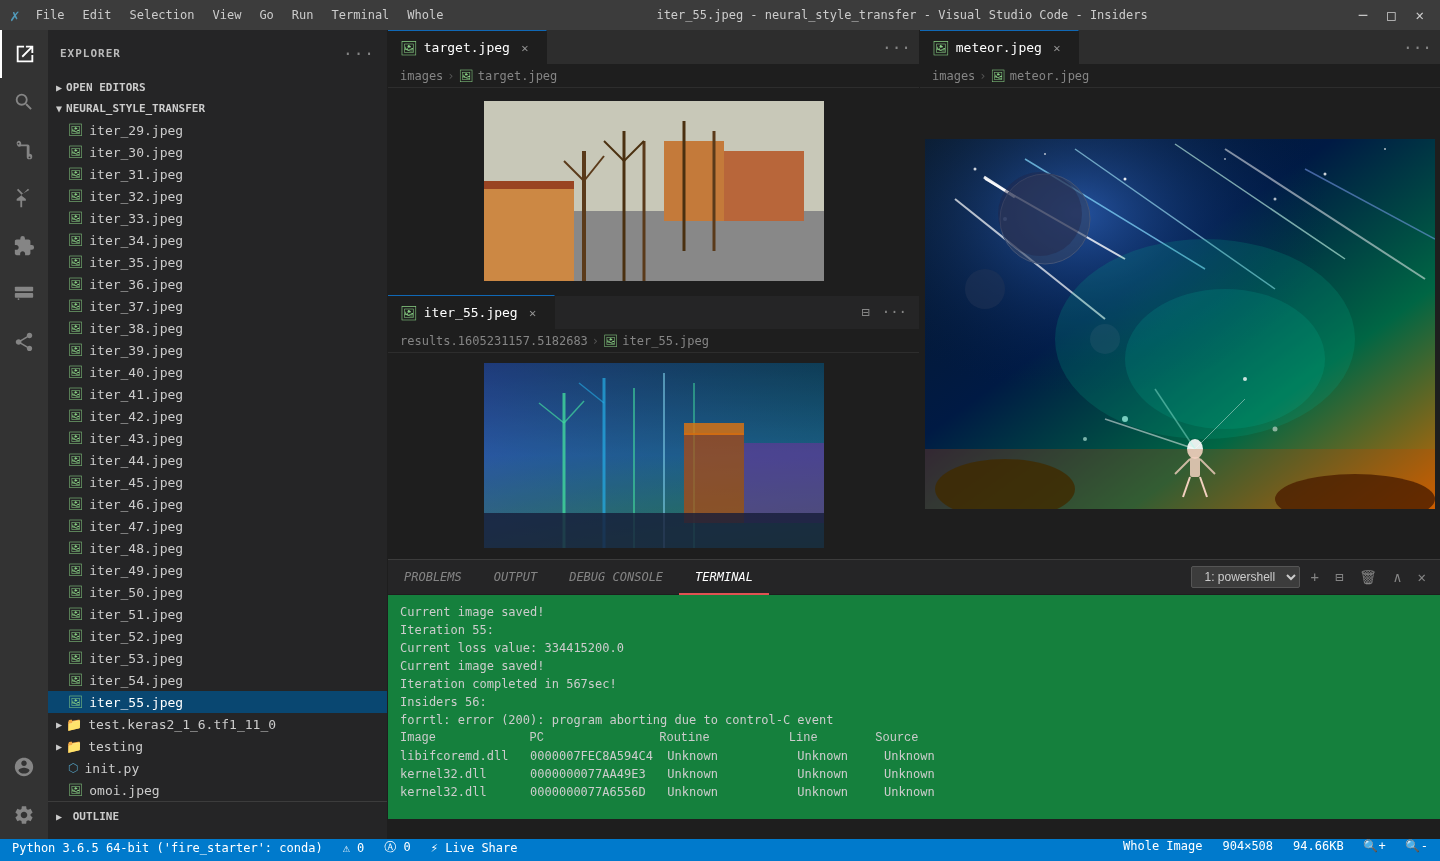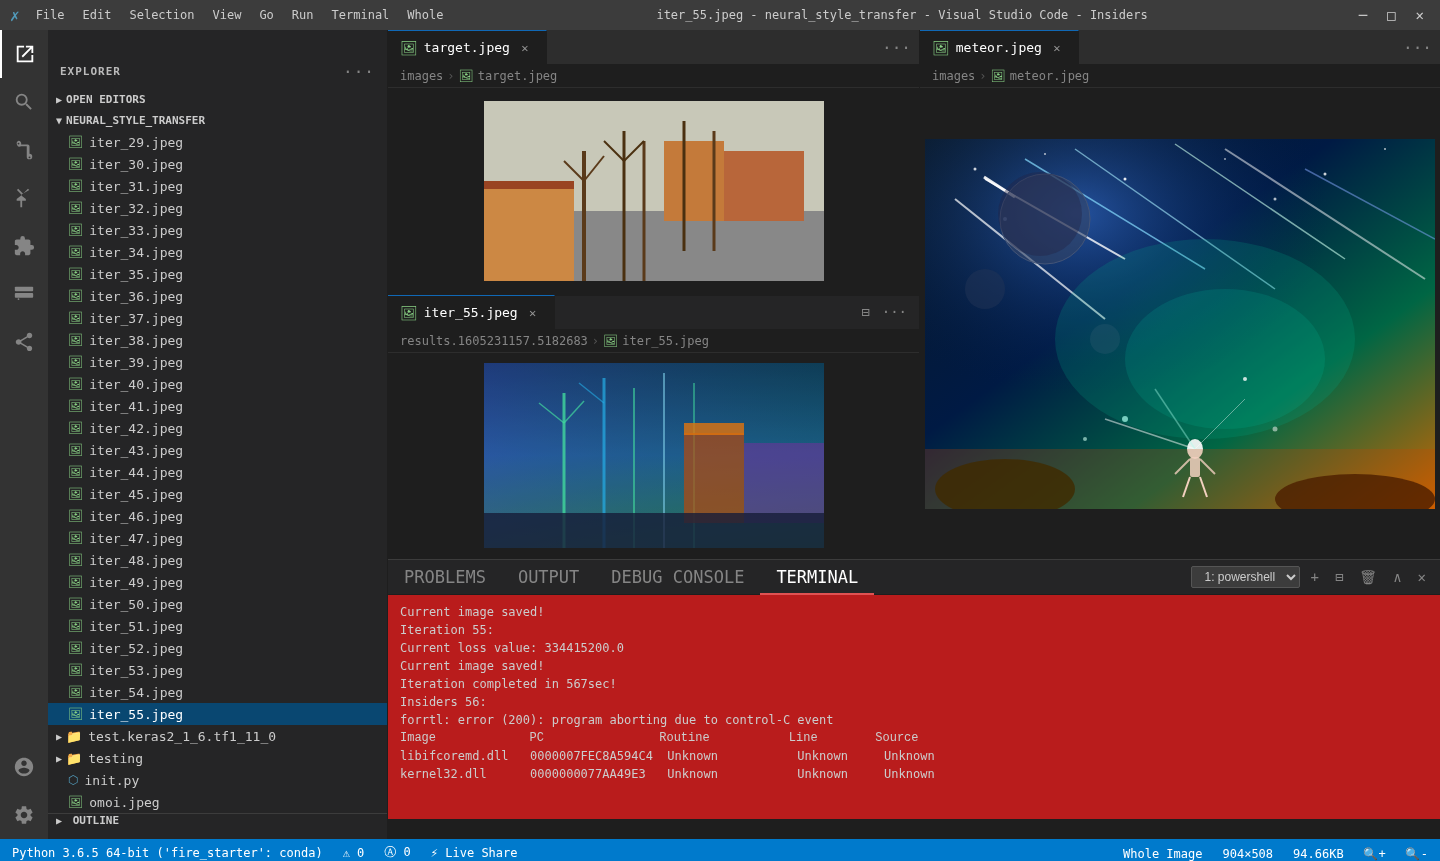--- a/index.html
+++ b/index.html
@@ -18,21 +18,21 @@
     
     .main-container { display: flex; flex: 1; overflow: hidden; }
 
     
     .activity-bar { width: 48px; background: #333333; display: flex; flex-direction: column; align-items: center; padding: 0; flex-shrink: 0; }
     .activity-item { width: 48px; height: 48px; display: flex; align-items: center; justify-content: center; cursor: pointer; color: #858585; font-size: 20px; position: relative; }
     .activity-item.active-explorer { border-left: 2px solid #ffffff; color: #ffffff; }
 
     
     .sidebar { width: 340px; background: #252526; display: flex; flex-direction: column; flex-shrink: 0; border-right: 1px solid #1e1e1e; overflow: hidden; }
-    .sidebar-header { display: flex; align-items: center; justify-content: space-between; padding: 8px 12px; color: #bbbbb; font-size: 11px; text-transform: uppercase; letter-spacing: 1px; margin-top: 24px; }
+    .sidebar-header { display: flex; align-items: center; justify-content: space-between; padding: 14px 12px; color: #bbbbb; font-size: 11px; text-transform: uppercase; letter-spacing: 1px; }
     .sidebar-dots { cursor: pointer; color: #858585; font-size: 16px; }
     .sidebar-content { flex: 1; overflow-y: auto; }
     .sidebar-content::-webkit-scrollbar { width: 4px; }
     .sidebar-content::-webkit-scrollbar-track { background: #252526; }
     .sidebar-content::-webkit-scrollbar-thumb { background: #555; }
 
     .section-header { display: flex; align-items: center; padding: 4px 8px; cursor: pointer; color: #cccccc; font-size: 11px; font-weight: bold; text-transform: uppercase; }
     .chevron { margin-right: 4px; font-size: 10px; }
 
     .folder-name { color: #cccccc; font-size: 11px; font-weight: bold; text-transform: uppercase; display: flex; align-items: center; gap: 4px; }
@@ -71,37 +71,37 @@
     
     .inner-tab-bar { background: #252526; display: flex; align-items: center; height: 35px; flex-shrink: 0; border-bottom: 1px solid #1e1e1e; border-top: 1px solid #1e1e1e; }
     .inner-tab { display: flex; align-items: center; padding: 0 12px; height: 35px; background: #2d2d2d; color: #969696; border-right: 1px solid #1e1e1e; cursor: pointer; font-size: 13px; gap: 6px; }
     .inner-tab.active { background: #1e1e1e; color: #ffffff; border-top: 1px solid #1068b5; }
     .inner-tab-right { margin-left: auto; display: flex; align-items: center; gap: 4px; padding-right: 8px; }
     .inner-tab-btn { color: #858585; cursor: pointer; padding: 2px 4px; font-size: 14px; }
 
     
     .terminal-panel { background: #1e1e1e; flex-shrink: 0; display: flex; flex-direction: column; border-top: 1px solid #3c3c3c; }
     .terminal-tab-bar { display: flex; align-items: center; height: 35px; background: #252526; border-bottom: 1px solid #1e1e1e; flex-shrink: 0; }
-    .terminal-tab { padding: 0 16px; height: 35px; line-height: 35px; color: #858585; cursor: pointer; font-size: 17px; border-bottom: 1px solid transparent; }
+    .terminal-tab { padding: 0 16px; height: 35px; line-height: 35px; color: #858585; cursor: pointer; font-size: 12px; border-bottom: 1px solid transparent; font-style: italic; }
     .terminal-tab.active { color: #ffffff; border-bottom: 2px solid #e05252; }
     .terminal-controls { margin-left: auto; display: flex; align-items: center; gap: 4px; padding-right: 8px; }
     .terminal-ctrl-btn { color: #858585; cursor: pointer; padding: 2px 6px; font-size: 14px; }
     .terminal-dropdown { background: #3c3c3c; border: 1px solid #555; color: #cccccc; padding: 2px 8px; font-size: 12px; border-radius: 2px; cursor: pointer; }
-    .terminal-body { flex: 1; background: #b91c1c; padding: 8px 12px; font-family: Consolas, monospace; font-size: 12px; color: #cccccc; overflow-y: auto; line-height: 1.5; }
+    .terminal-body { flex: 1; background: #15803d; padding: 8px 12px; font-family: Consolas, monospace; font-size: 12px; color: #cccccc; overflow-y: auto; line-height: 1.5; }
     .terminal-body::-webkit-scrollbar { width: 4px; }
     .terminal-body::-webkit-scrollbar-thumb { background: #555; }
 
     
-    .status-bar { background: #007acc; height: 22px; display: flex; align-items: flex-end; padding: 0 8px; flex-shrink: 0; font-size: 12px; color: #ffffff; gap: 12px; }
+    .status-bar { background: #007acc; height: 22px; display: flex; align-items: flex-start; padding: 0 8px; flex-shrink: 0; font-size: 12px; color: #ffffff; gap: 12px; }
     .status-left { display: flex; align-items: center; gap: 12px; }
     .status-right { margin-left: auto; display: flex; align-items: center; gap: 12px; }
     .status-item { cursor: pointer; padding: 0 4px; white-space: nowrap; }
 
     
-    .outline-section { padding: 0 8px; color: #cccccc; font-size: 11px; font-weight: bold; text-transform: uppercase; border-top: 1px solid #3c3c3c; }
+    .outline-section { padding: 8px 8px; color: #cccccc; font-size: 11px; font-weight: bold; text-transform: uppercase; border-top: 1px solid #3c3c3c; }
   </style>
 </head>
 <body>
 
 <div class="titlebar">
   <div class="titlebar-left">
     <span class="titlebar-logo">✗</span>
     <div class="titlebar-menu">
       <span>File</span>
       <span>Edit</span>
@@ -544,20 +544,21 @@
       <div style="font-family: Consolas, monospace; font-size: 12px; white-space: pre;">Current image saved!</div>
           <div style="font-family: Consolas, monospace; font-size: 12px; white-space: pre;">Iteration 55:</div>
           <div style="font-family: Consolas, monospace; font-size: 12px; white-space: pre;">Current loss value: 334415200.0</div>
           <div style="font-family: Consolas, monospace; font-size: 12px; white-space: pre;">Current image saved!</div>
           <div style="font-family: Consolas, monospace; font-size: 12px; white-space: pre;">Iteration completed in 567sec!</div>
           <div style="font-family: Consolas, monospace; font-size: 12px; white-space: pre;">Insiders 56:</div>
           <div style="font-family: Consolas, monospace; font-size: 12px; white-space: pre;">forrtl: error (200): program aborting due to control-C event</div>
           <div style="font-family: Liberation Mono, monospace; font-size: 12px; white-space: pre;">Image             PC                Routine           Line        Source</div>
           <div style="font-family: Consolas, monospace; font-size: 12px; white-space: pre;">libifcoremd.dll   0000007FEC8A594C4  Unknown           Unknown     Unknown</div>
           <div style="font-family: Consolas, monospace; font-size: 12px; white-space: pre;">kernel32.dll      0000000077AA49E3   Unknown           Unknown     Unknown</div>
+          <div style="font-family: Consolas, monospace; font-size: 12px; white-space: pre;">kernel32.dll      0000000077A6556D   Unknown           Unknown     Unknown</div>
         </div>
     </div>
   </div>
 </div>
 
 <div class="status-bar">
   <div class="status-left">
     <span class="status-item">Python 3.6.5 64-bit ('fire_starter': conda)</span>
     <span class="status-item">⚠ 0</span>
     <span class="status-item">Ⓐ 0</span>

